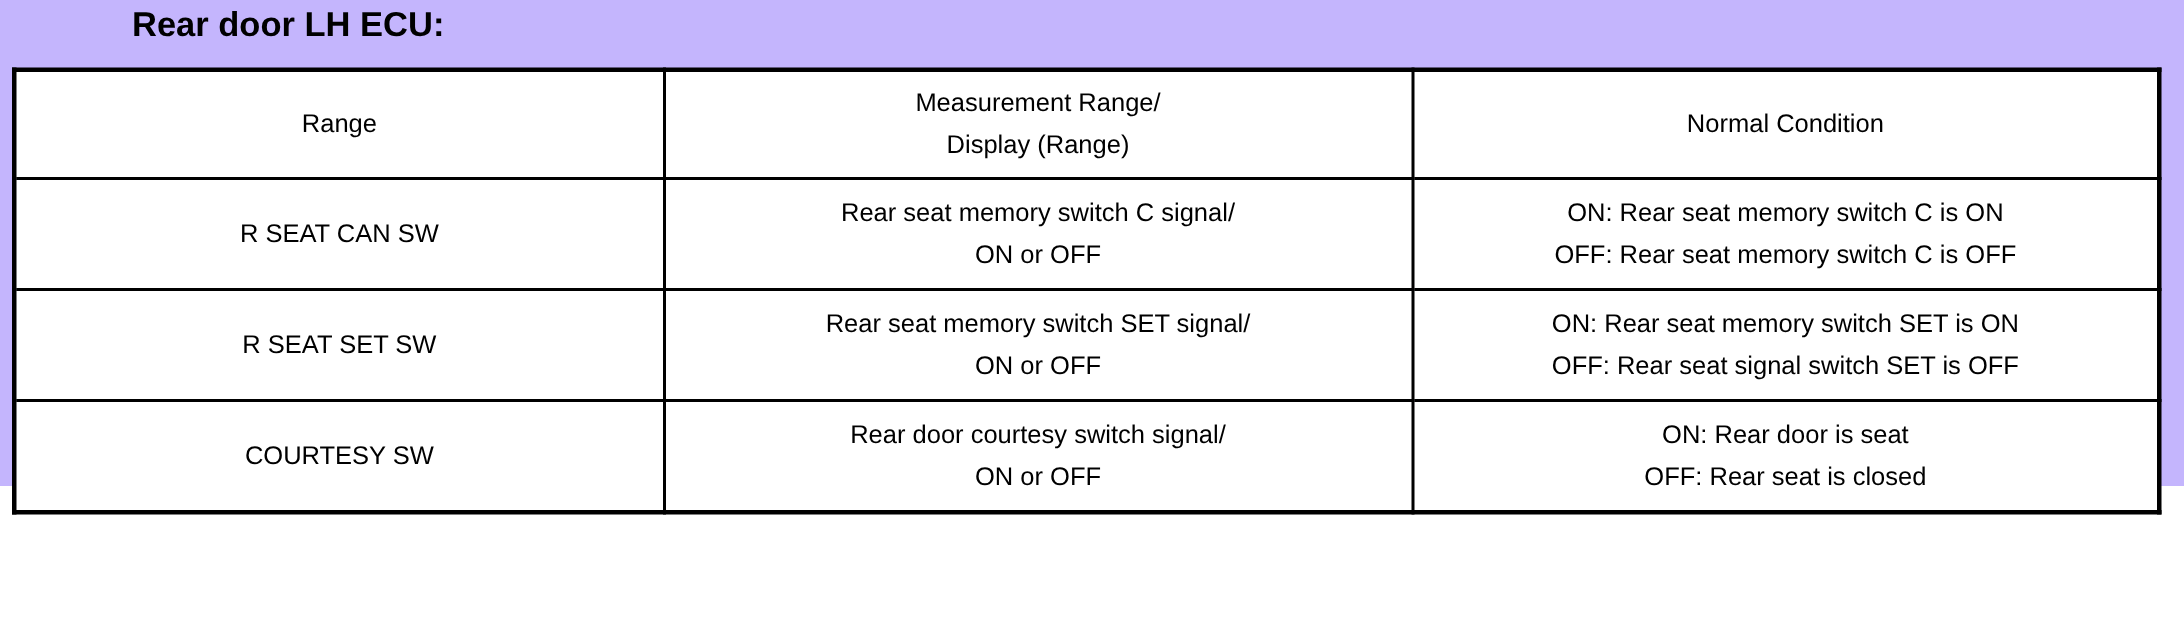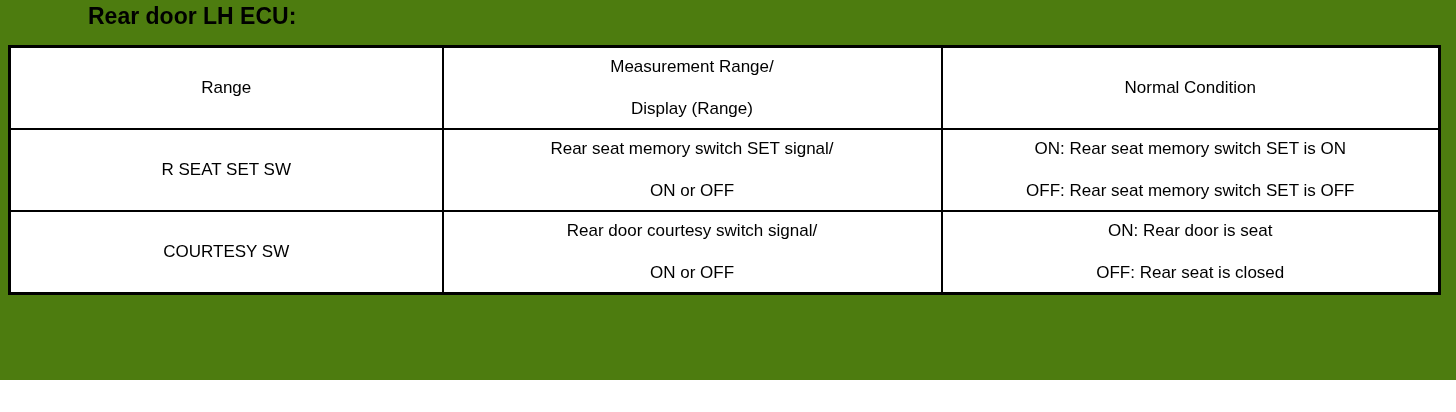--- a/index.html
+++ b/index.html
@@ -11,22 +11,22 @@
   body {
     width: 1456px;
     height: 412px;
     overflow: hidden;
     font-family: "Liberation Sans", sans-serif;
     color: #000000;
   }
   .page {
     position: relative;
     width: 1456px;
-    height: 380px;
-    background: #4d7c0f;
+    height: 324px;
+    background: #c4b5fd;
   }
   .section-title {
     position: absolute;
     left: 88px;
     top: 2px;
     font-size: 23px;
     font-weight: bold;
     letter-spacing: 0px;
     line-height: 28px;
     white-space: nowrap;
@@ -59,21 +59,21 @@
     height: 58px;
   }
   .data-table tbody td {
     height: 60px;
   }
   .cell-line {
     display: block;
     white-space: nowrap;
   }
   .cell-line + .cell-line {
-    margin-top: 16px;
+    margin-top: 2px;
   }
 </style>
 </head>
 <body>
 
 <div class="page">
 
   <div class="section-title">Rear door LH ECU:</div>
 
   <table class="data-table">
@@ -91,32 +91,45 @@
           <span class="cell-line">Measurement Range/</span>
           <span class="cell-line">Display (Range)</span>
         </th>
         <th>
           <span class="cell-line">Normal Condition</span>
         </th>
       </tr>
     </thead>
     <tbody>
 
+      <tr>
+        <td>
+          <span class="cell-line">R SEAT CAN SW</span>
+        </td>
+        <td>
+          <span class="cell-line">Rear seat memory switch C signal/</span>
+          <span class="cell-line">ON or OFF</span>
+        </td>
+        <td>
+          <span class="cell-line">ON: Rear seat memory switch C is ON</span>
+          <span class="cell-line">OFF: Rear seat memory switch C is OFF</span>
+        </td>
+      </tr>
 
       <tr>
         <td>
           <span class="cell-line">R SEAT SET SW</span>
         </td>
         <td>
           <span class="cell-line">Rear seat memory switch SET signal/</span>
           <span class="cell-line">ON or OFF</span>
         </td>
         <td>
           <span class="cell-line">ON: Rear seat memory switch SET is ON</span>
-          <span class="cell-line">OFF: Rear seat memory switch SET is OFF</span>
+          <span class="cell-line">OFF: Rear seat signal switch SET is OFF</span>
         </td>
       </tr>
 
 
       <tr>
         <td>
           <span class="cell-line">COURTESY SW</span>
         </td>
         <td>
           <span class="cell-line">Rear door courtesy switch signal/</span>

